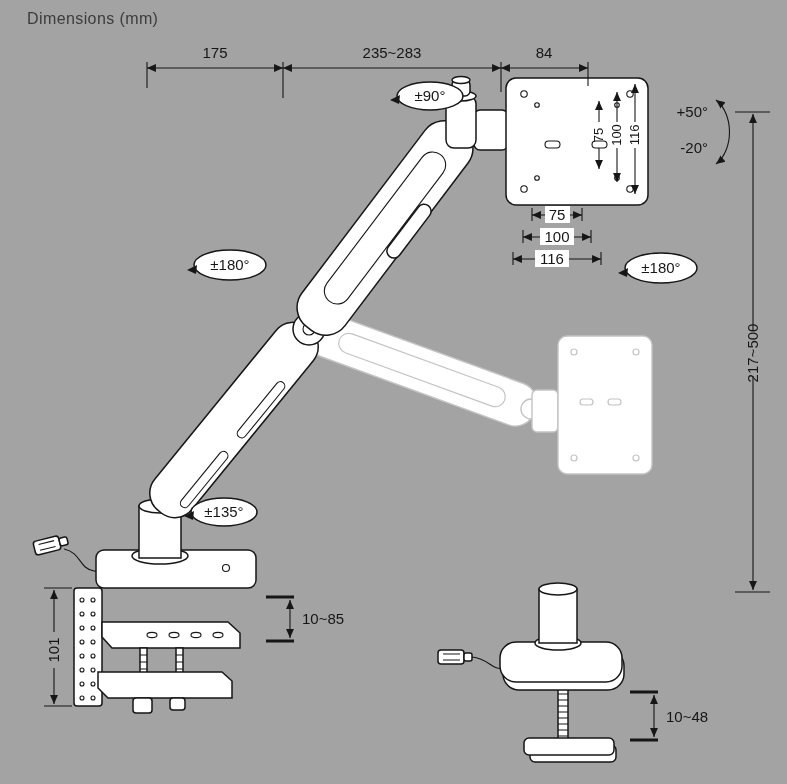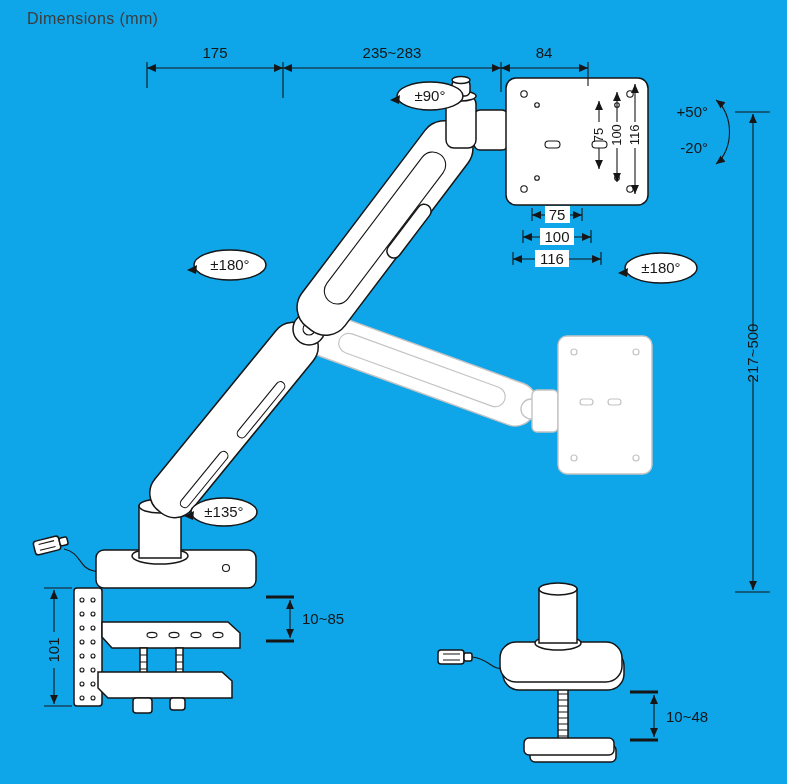--- a/index.html
+++ b/index.html
@@ -1,18 +1,18 @@
 <!DOCTYPE html>
 <html><head>
 <meta charset="utf-8">
 <style>
   * { margin:0; padding:0; box-sizing:border-box; }
   html,body { background:#ffffff; }
   body { font-family:"Liberation Sans", sans-serif; }
-  .stage { position:relative; width:787px; height:784px; background:#0ea5e9; overflow:hidden; }
+  .stage { position:relative; width:787px; height:784px; background:#a3a3a3; overflow:hidden; }
   .title { position:absolute; left:27px; top:10px; font-size:16px; color:#3c3c3c; letter-spacing:.4px; }
   svg { position:absolute; left:0; top:0; }
   text { font-family:"Liberation Sans", sans-serif; font-size:15px; fill:#161616; }
   .t-sm { font-size:13px; }
   .ln { stroke:#161616; stroke-width:1.1; fill:none; }
   .lnthick { stroke:#161616; stroke-width:2.8; fill:none; }
   .sh { stroke:#161616; stroke-width:1.5; fill:#fff; }
   .shn { stroke:#161616; stroke-width:1.1; fill:none; }
   .gh { stroke:#c4c4c4; stroke-width:1.4; fill:#fff; }
   .ghn { stroke:#c4c4c4; stroke-width:1.2; fill:none; }

